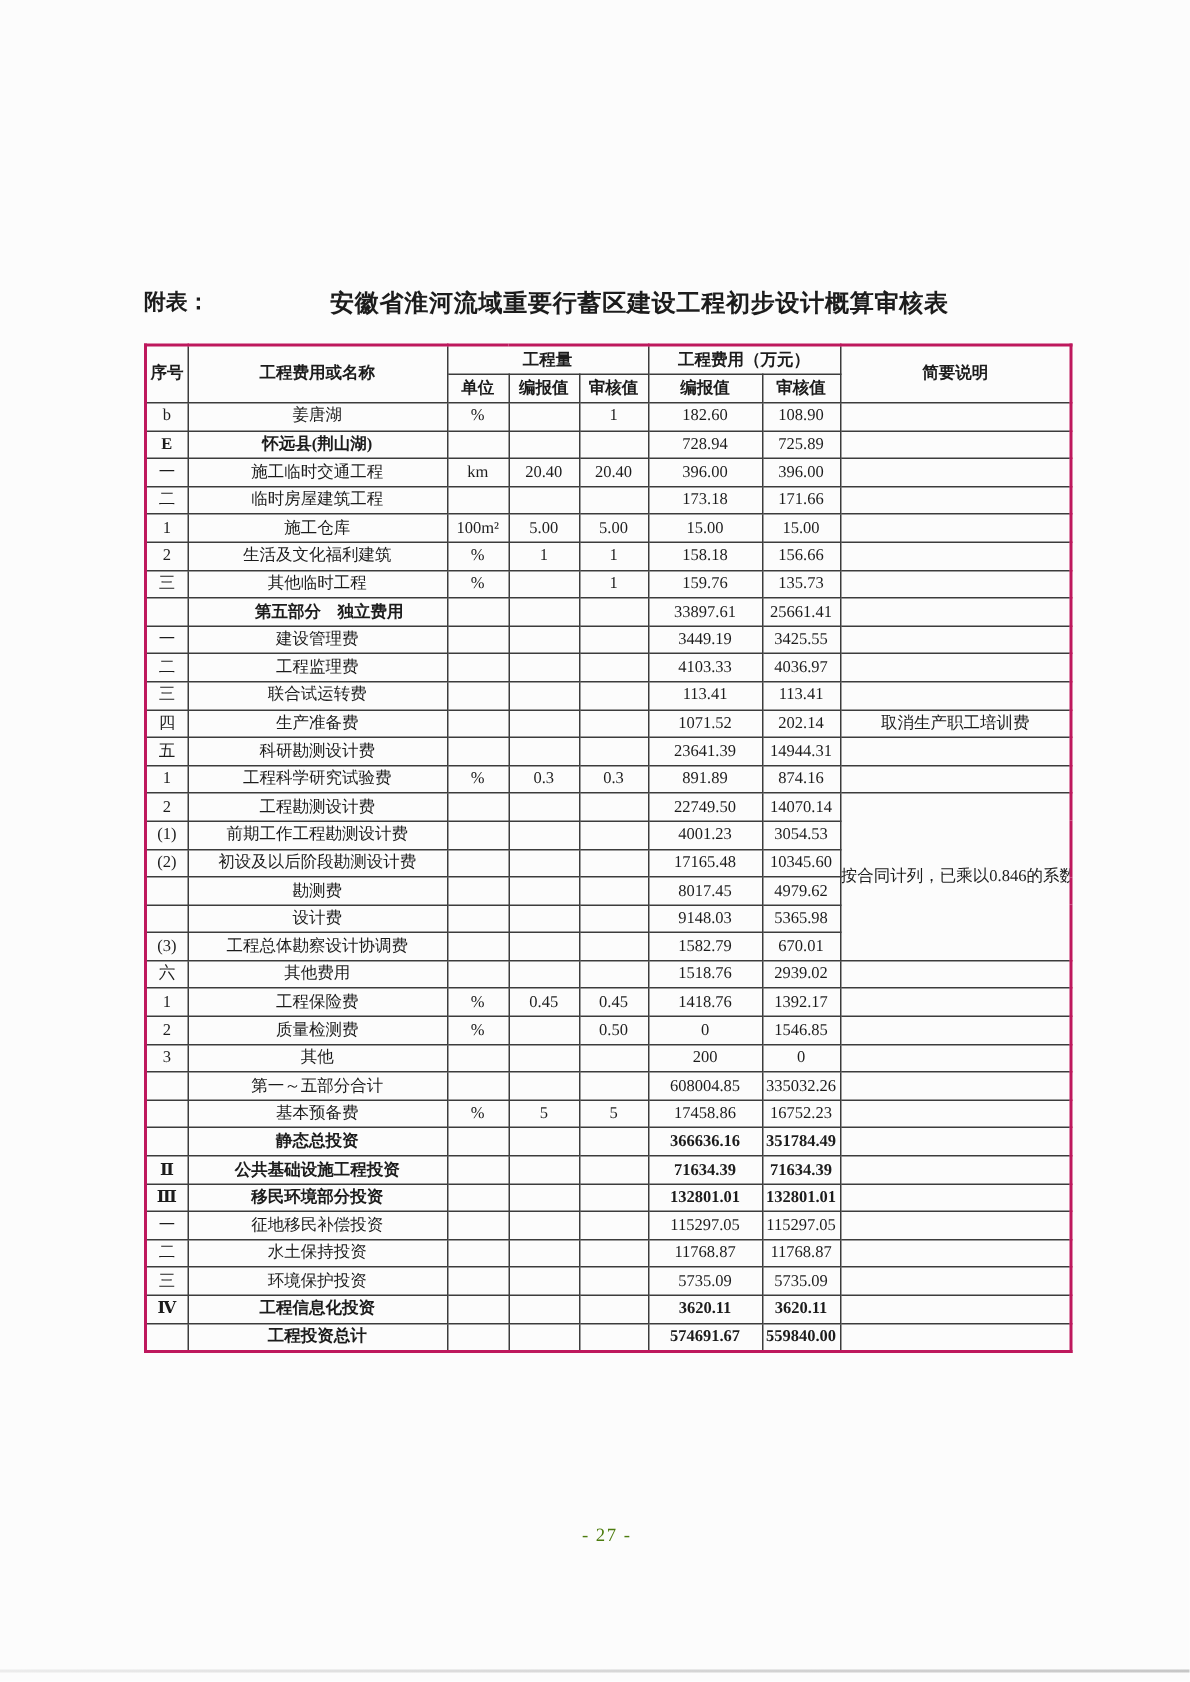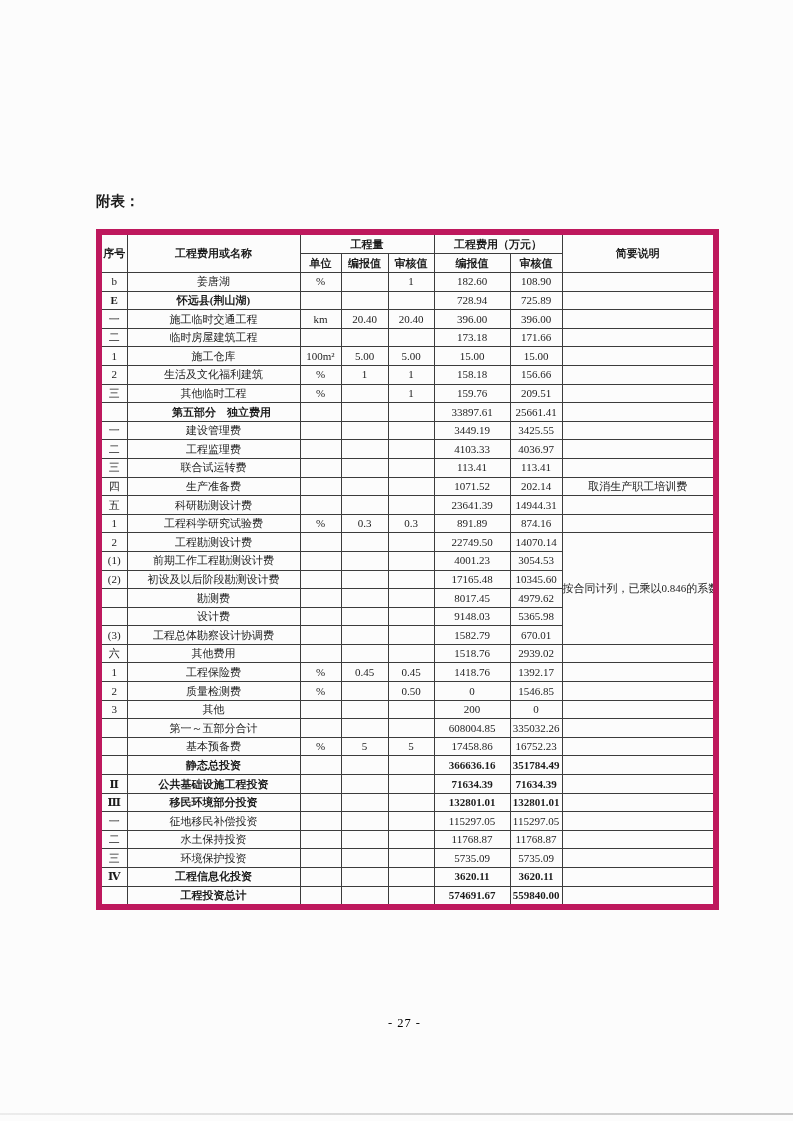--- a/index.html
+++ b/index.html
@@ -36,21 +36,21 @@
     white-space: nowrap;
     letter-spacing: 0.5px;
   }
   table.budget {
     position: absolute;
     left: 96px;
     top: 229px;
     width: 617px;
     border-collapse: collapse;
     table-layout: fixed;
-    border: 6px solid #be185d;
+    border: 2px solid #be185d;
     font-size: 11px;
   }
   table.budget th, table.budget td {
     border: 1px solid #3c3c3c;
     padding: 0;
     vertical-align: middle;
     line-height: 1.15;
     overflow: hidden;
     white-space: nowrap;
   }
@@ -92,36 +92,37 @@
     overflow: visible;
   }
   .page-number {
     position: absolute;
     left: 96px;
     top: 1016px;
     width: 617px;
     text-align: center;
     font-size: 12.5px;
     letter-spacing: 1px;
-    color: #000000;
+    color: #4d7c0f;
   }
   .scan-line {
     position: absolute;
     left: 0;
     top: 1113px;
     width: 793px;
     height: 1.5px;
     background: linear-gradient(to right, #ececec 0%, #d9d9d9 45%, #c7c7c7 100%);
   }
 </style>
 </head>
 <body>
 
 <div class="title-row">
   <span class="attach-label">附表：</span>
+  <span class="doc-title">安徽省淮河流域重要行蓄区建设工程初步设计概算审核表</span>
 </div>
 
 <table class="budget">
   <colgroup>
     <col style="width:28px">
     <col style="width:173px">
     <col style="width:41px">
     <col style="width:47px">
     <col style="width:46px">
     <col style="width:76px">
@@ -205,21 +206,21 @@
         <td>156.66</td>
         <td class="note-cell"></td>
       </tr>
       <tr>
         <td>三</td>
         <td class="name-cell">其他临时工程</td>
         <td>%</td>
         <td></td>
         <td>1</td>
         <td>159.76</td>
-        <td>209.51</td>
+        <td>135.73</td>
         <td class="note-cell"></td>
       </tr>
       <tr>
         <td class="bold"></td>
         <td class="name-cell center-text bold">第五部分　独立费用</td>
         <td></td>
         <td></td>
         <td></td>
         <td>33897.61</td>
         <td>25661.41</td>

